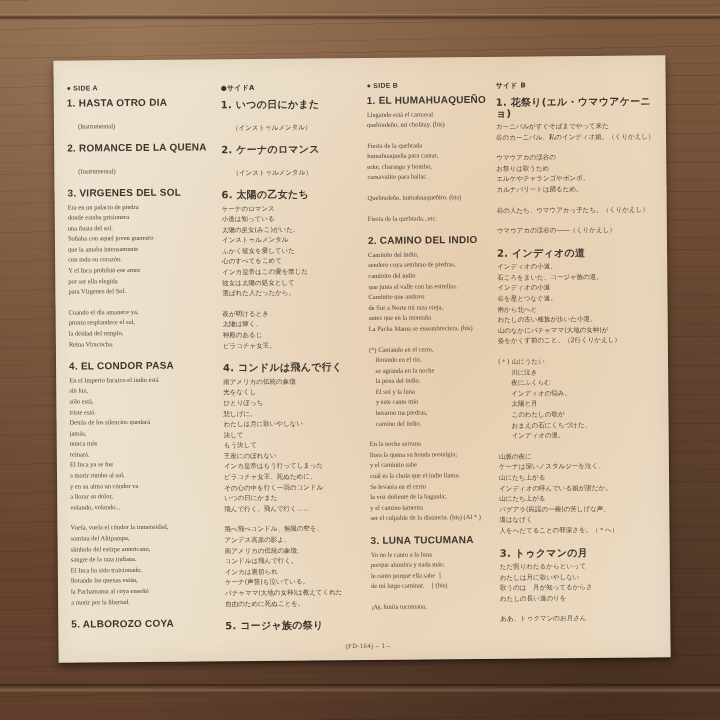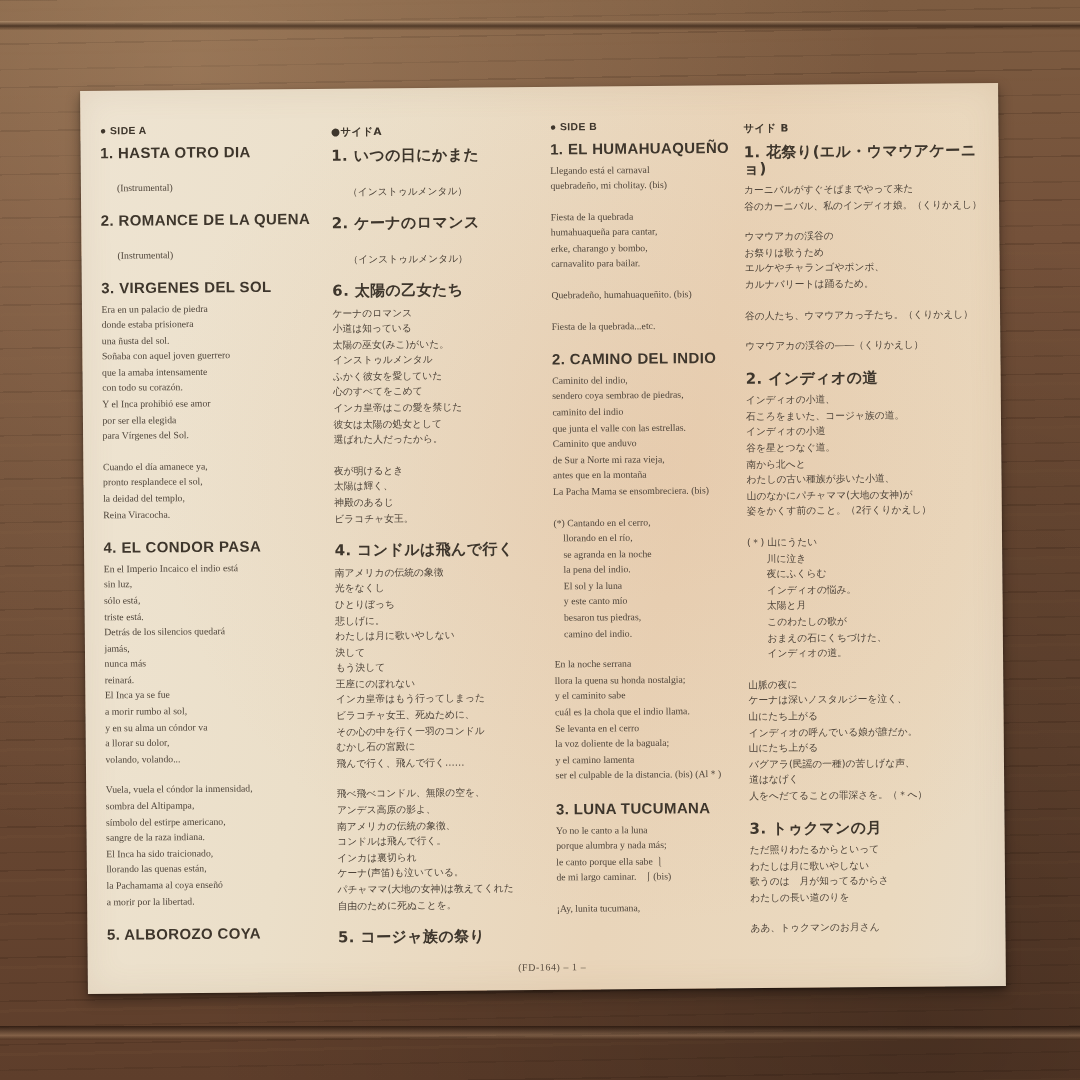--- a/index.html
+++ b/index.html
@@ -167,21 +167,21 @@
             <div class="line">光をなくし</div>
             <div class="line">ひとりぼっち</div>
             <div class="line">悲しげに。</div>
             <div class="line">わたしは月に歌いやしない</div>
             <div class="line">決して</div>
             <div class="line">もう決して</div>
             <div class="line">王座にのぼれない</div>
             <div class="line">インカ皇帝はもう行ってしまった</div>
             <div class="line">ビラコチャ女王、死ぬために、</div>
             <div class="line">その心の中を行く一羽のコンドル</div>
-            <div class="line">むかし石の宮殿に</div>
+            <div class="line">いつの日にかまた</div>
             <div class="line">飛んで行く、飛んで行く……</div>
           </div>
           <div class="stanza">
             <div class="line">飛べ飛べコンドル、無限の空を、</div>
             <div class="line">アンデス高原の影よ、</div>
             <div class="line">南アメリカの伝統の象徴、</div>
             <div class="line">コンドルは飛んで行く。</div>
             <div class="line">インカは裏切られ</div>
             <div class="line">ケーナ(声笛)も泣いている。</div>
             <div class="line">パチャママ(大地の女神)は教えてくれた</div>

